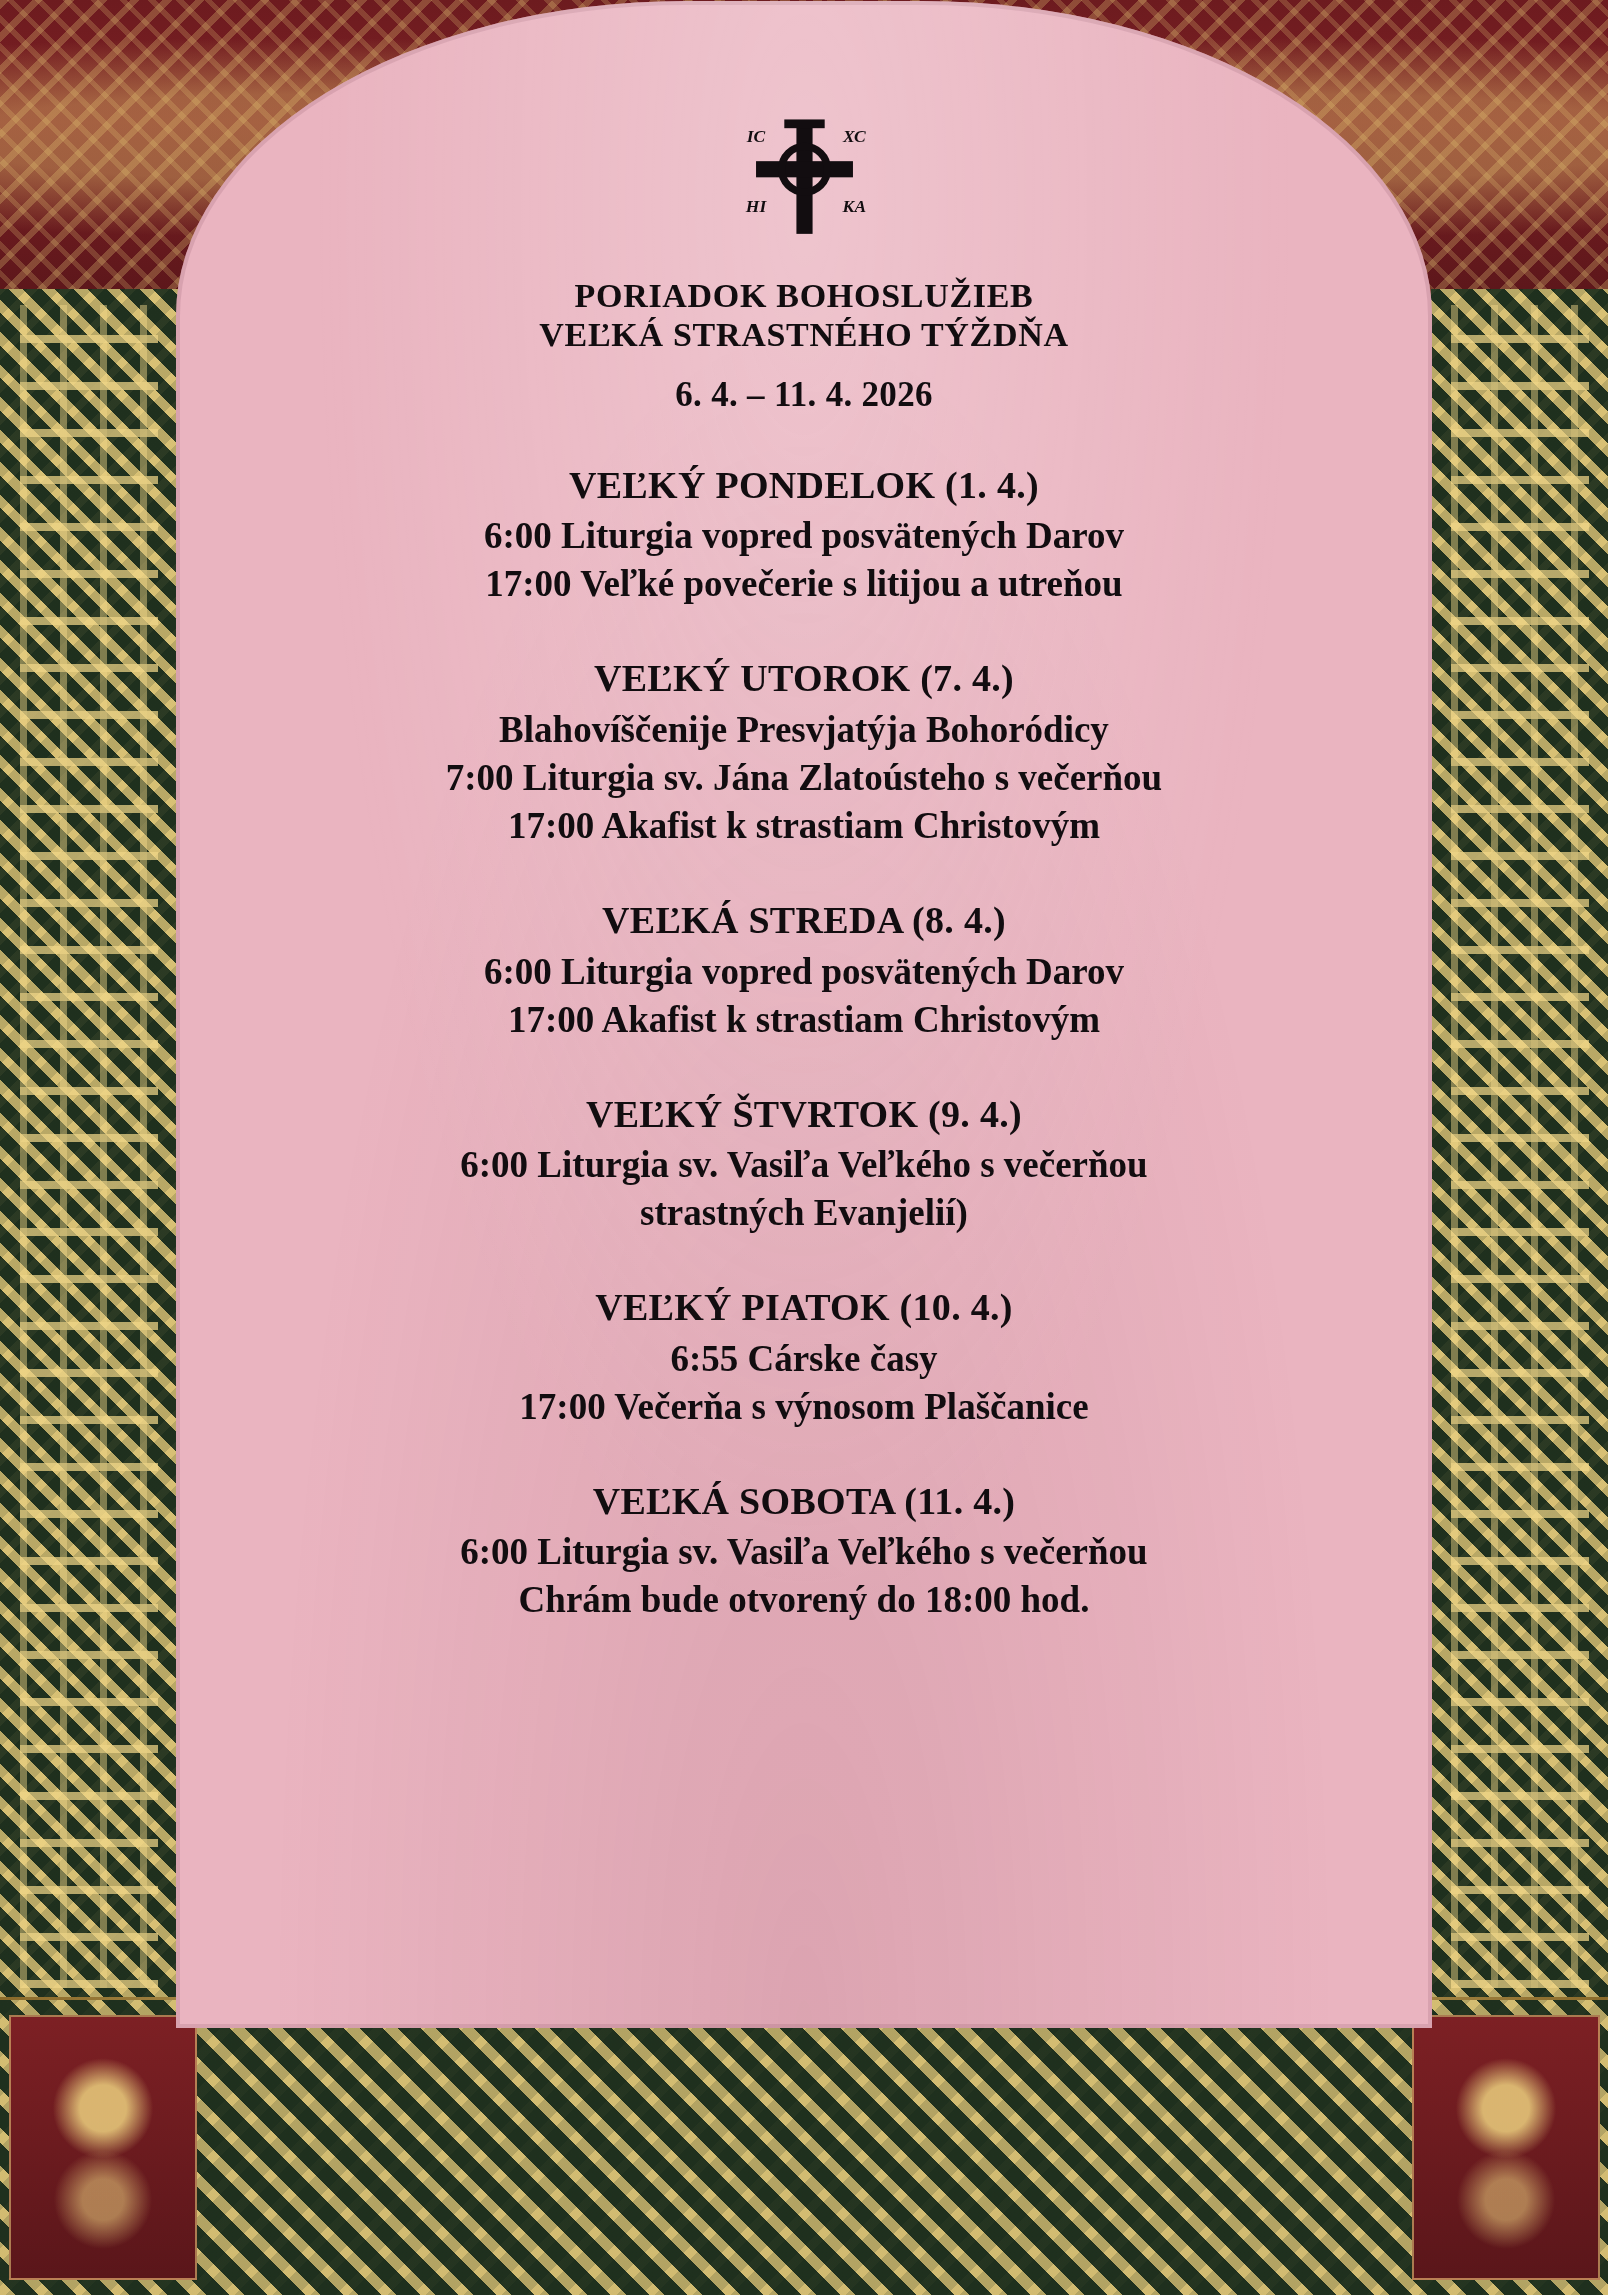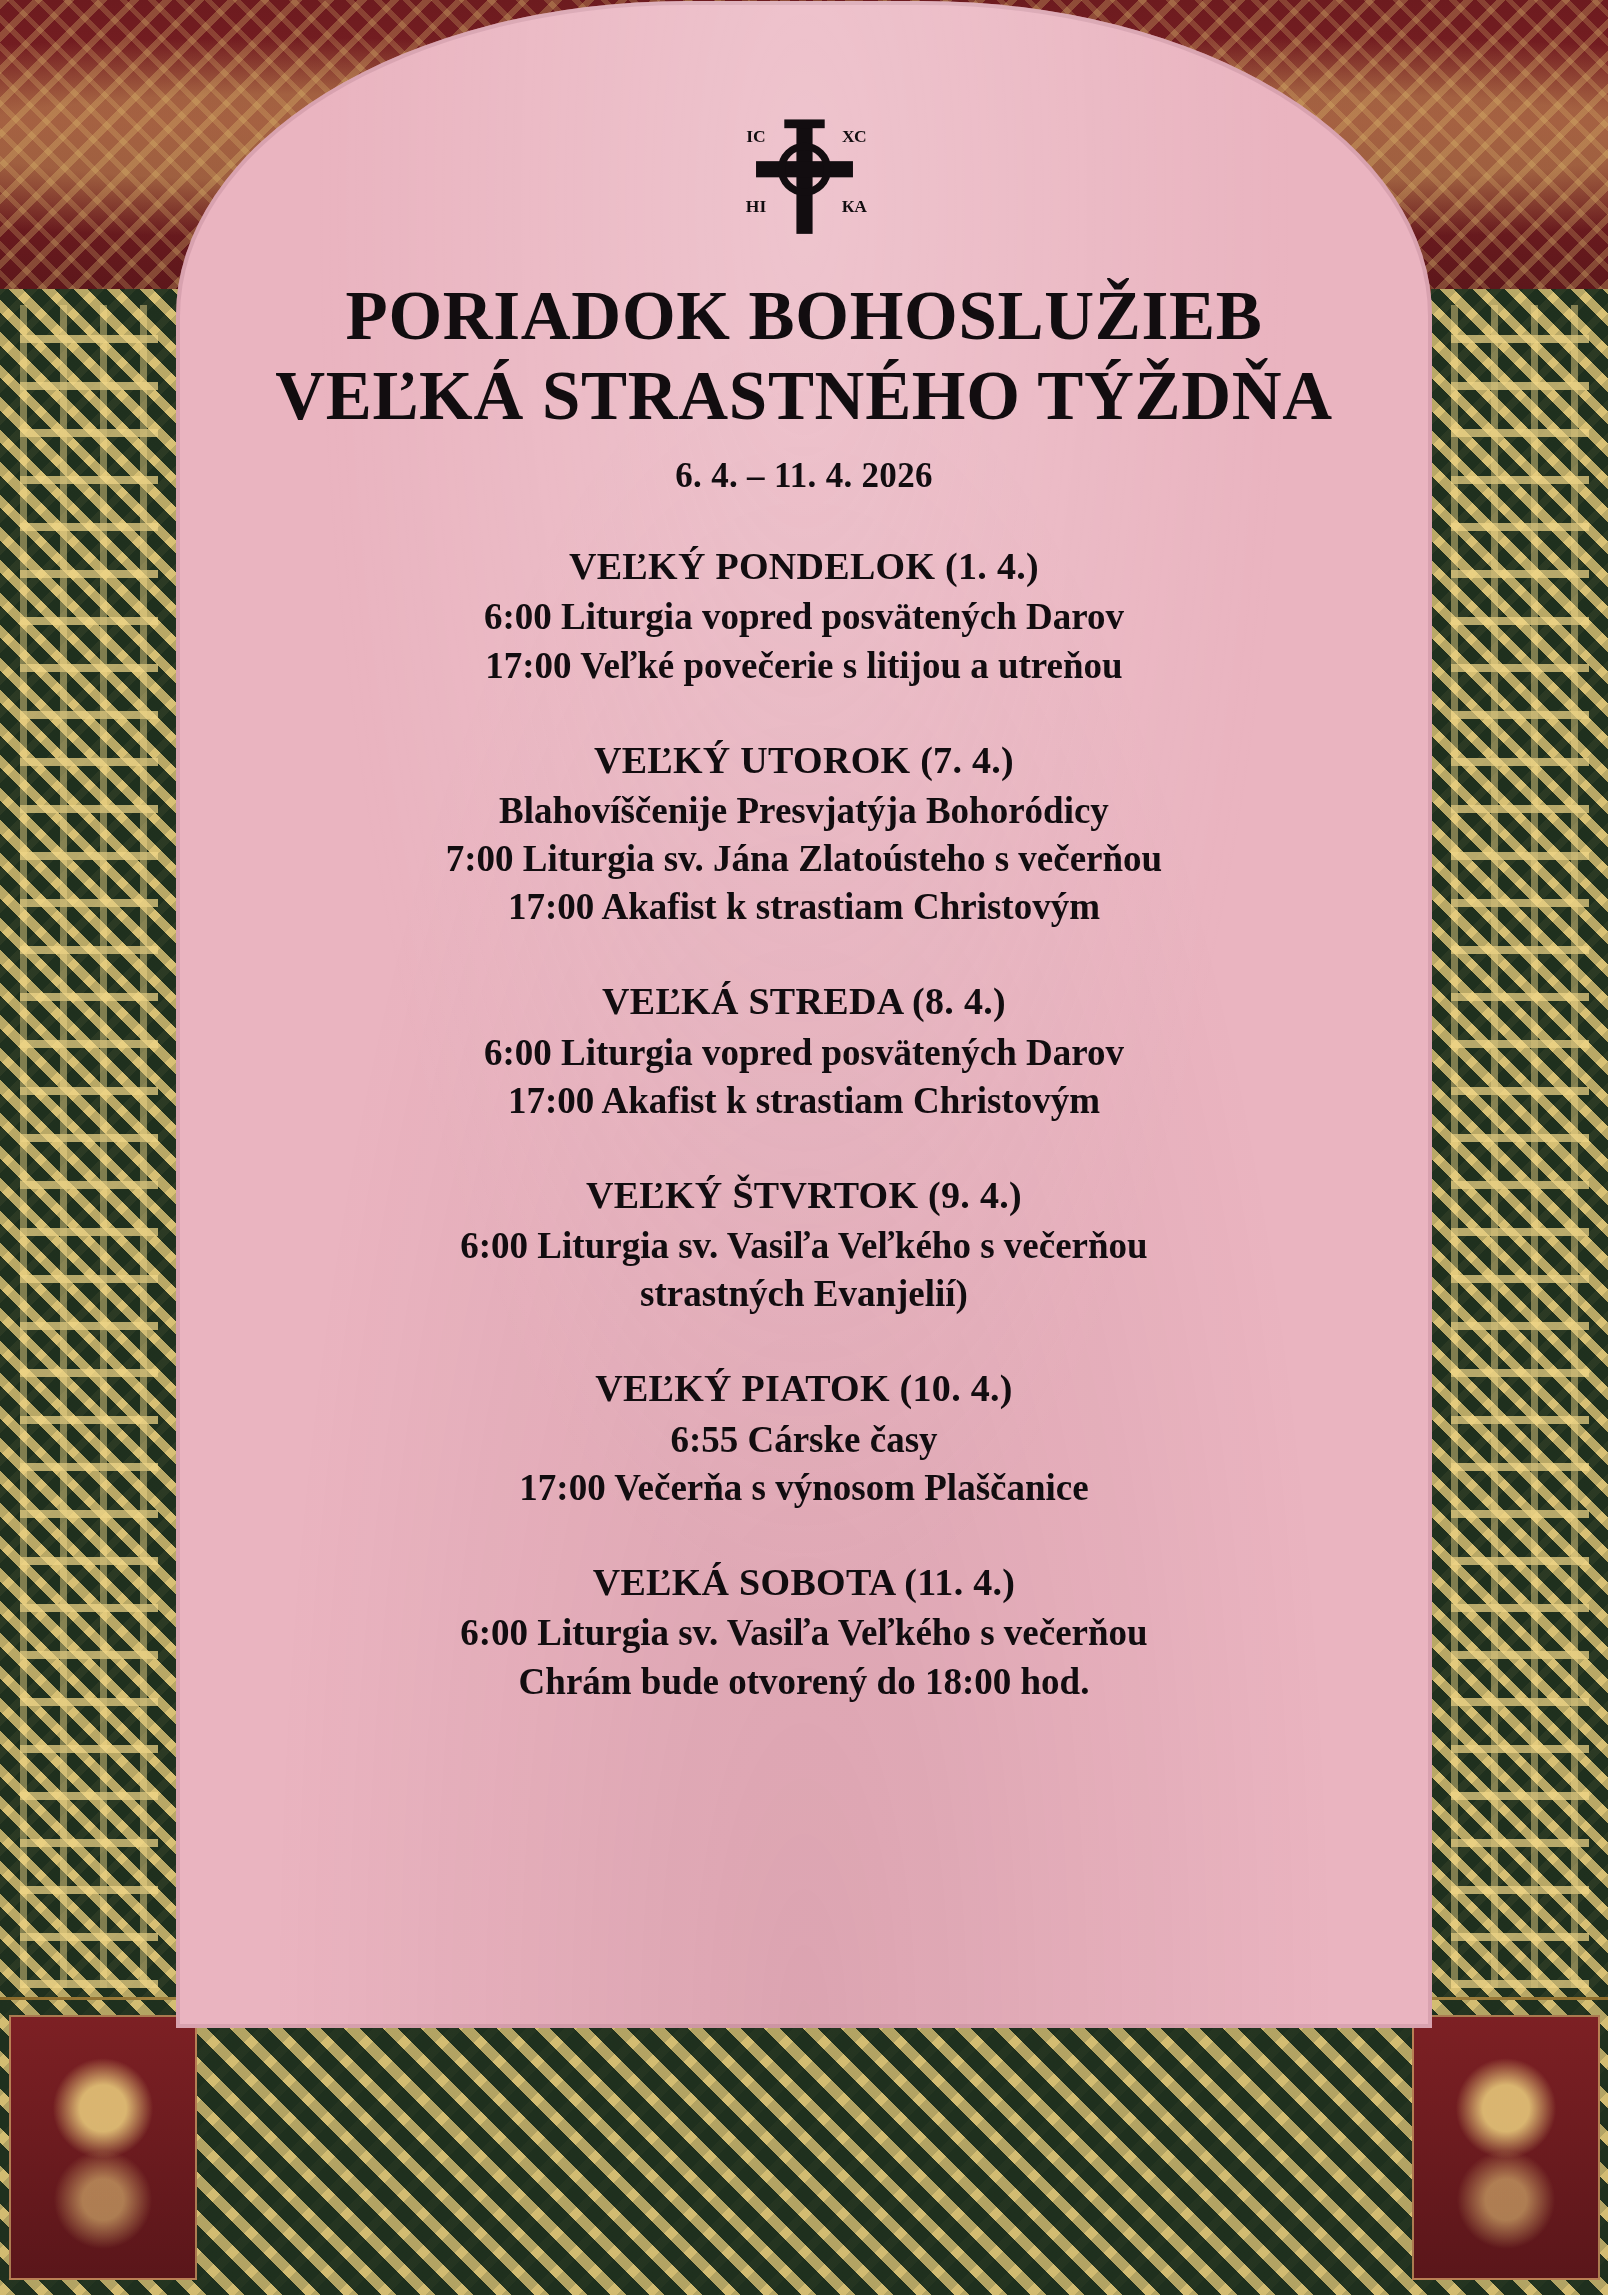--- a/index.html
+++ b/index.html
@@ -132,26 +132,27 @@
     text-align: center;
     color: #120d10;
   }
 
   
   .cross-wrap {
     width: 100%;
     display: flex;
     justify-content: center;
     margin-bottom: 34px;
+    font-style: italic;
   }
   .cross-emblem { display: block; }
 
   .title {
     font-weight: bold;
-    font-size: 69px;
+    font-size: 34px;
     line-height: 1.16;
     letter-spacing: 0.7px;
     margin: 12px auto;
     width: 1074px;
   }
   .title .line2 { display: block; }
 
   .subtitle {
     font-weight: bold;
     font-size: 35px;

